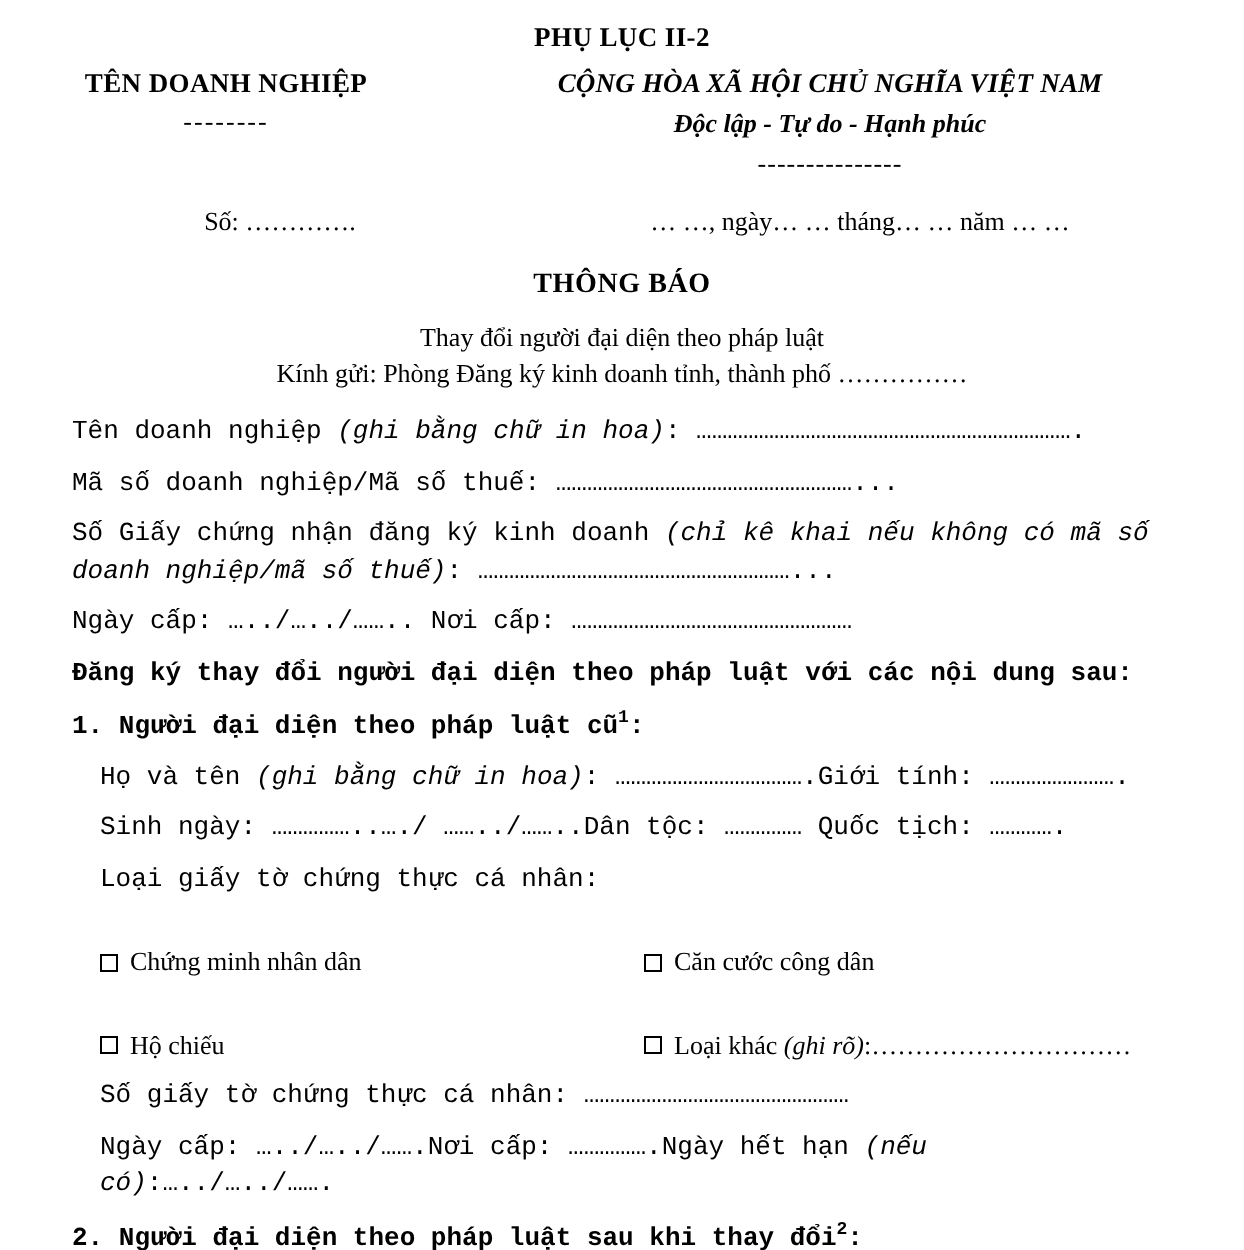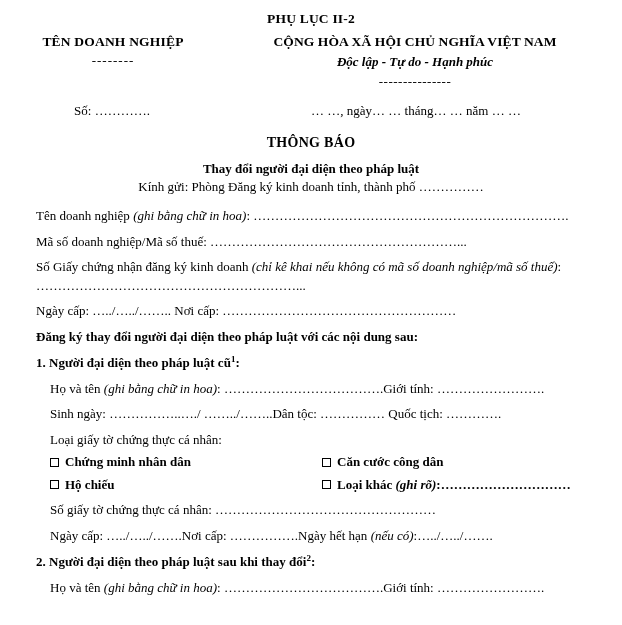--- a/index.html
+++ b/index.html
@@ -54,35 +54,37 @@
   }
   .dashes-short {
     font-size: 13px;
     letter-spacing: 1px;
     margin-top: 1px;
   }
   .nation {
     font-weight: bold;
     font-size: 13.5px;
     letter-spacing: 0.1px;
+    font-style: italic;
   }
   .motto {
     font-weight: bold;
     font-style: italic;
     font-size: 13px;
     margin-top: 2px;
   }
   .dashes-long {
     font-size: 13px;
     letter-spacing: 0.5px;
     margin-top: 1px;
   }
   .numdate-row {
     display: flex;
     margin-top: 11px;
+    padding-left: 28px;
   }
   .numdate-left {
     width: 218px;
     text-align: center;
     box-sizing: border-box;
     padding-left: 6px;
     font-size: 13px;
   }
   .numdate-right {
     flex: 1;
@@ -93,51 +95,51 @@
   }
   .doc-title {
     text-align: center;
     font-weight: bold;
     font-size: 14px;
     margin-top: 12px;
     letter-spacing: 0.3px;
   }
   .doc-subtitle {
     text-align: center;
-    font-weight: bold;
+    font-weight: normal;
     font-size: 13px;
     margin-top: 7px;
   }
   .addressee {
     text-align: center;
     font-size: 13px;
   }
   .body {
     padding: 0 36px 0 36px;
     margin-top: 11px;
   }
   .line {
     margin-top: 7px;
     font-size: 13px;
+    font-family: Liberation Mono, monospace;
   }
   .italic {
     font-style: italic;
   }
   .strong {
     font-weight: bold;
   }
   .indent {
     padding-left: 14px;
   }
   .two-col {
     display: flex;
-    margin-top: 4px;
+    margin-top: 23px;
     font-size: 13px;
     padding-left: 14px;
-    font-weight: bold;
   }
   .two-col .col-a {
     width: 272px;
   }
   .two-col .col-b {
     flex: 1;
   }
   .checkbox {
     display: inline-block;
     width: 7px;

